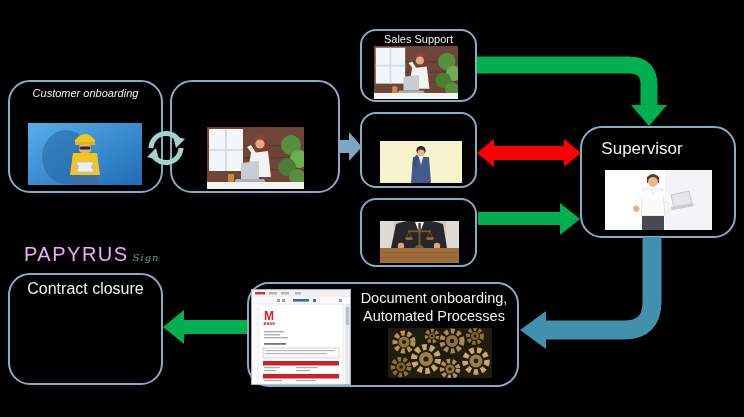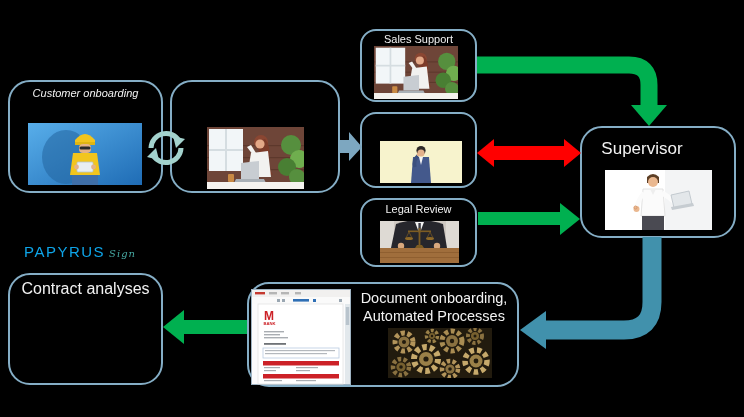--- a/index.html
+++ b/index.html
@@ -14,21 +14,21 @@
   }
   .box.small{border-radius:16px;border-width:2px;}
   .label{
     position:absolute;color:#f2f2f2;text-align:center;z-index:4;
     line-height:1.22;box-sizing:border-box;
   }
   .lbl-lg{font-size:11px;font-style:italic;}
   .lbl-sm{font-size:11px;}
   .illus{position:absolute;z-index:3;display:block;}
   .logo{position:absolute;left:24px;top:243px;z-index:4;white-space:nowrap;}
-  .logo .brand{color:#0ea5e9;font-size:15px;letter-spacing:1.5px;}
+  .logo .brand{color:#f0abfc;font-size:20px;letter-spacing:1.5px;}
   .logo .product{
     color:#46a8a2;font-size:10px;font-family:"DejaVu Serif",serif;
     font-style:italic;margin-left:4px;letter-spacing:1px;
   }
   .arrows{z-index:3;pointer-events:none;}
 </style>
 </head>
 <body>
 
 <div class="stage">
@@ -195,24 +195,23 @@
   <div class="box" style="left:170px;top:80px;width:170px;height:113px;"></div>
   <div class="box small" style="left:360px;top:29px;width:117px;height:73px;"></div>
   <div class="box small" style="left:360px;top:112px;width:117px;height:76px;"></div>
   <div class="box small" style="left:360px;top:198px;width:117px;height:69px;"></div>
   <div class="box" style="left:580px;top:126px;width:156px;height:112px;"></div>
   <div class="box" style="left:247px;top:282px;width:272px;height:105px;"></div>
   <div class="box" style="left:8px;top:273px;width:155px;height:112px;"></div>
 
   <div class="label lbl-lg" style="left:8px;top:87px;width:155px;padding:0 24px;">Customer onboarding</div>
   <div class="label lbl-sm" style="left:360px;top:33px;width:117px;">Sales Support</div>
-  <div class="label lbl-sm" style="left:360px;top:203px;width:117px;">Legal Review</div>
   <div class="label" style="left:580px;top:139px;width:124px;font-size:17px;">Supervisor</div>
   <div class="label" style="left:349px;top:290px;width:170px;font-size:14.5px;">Document onboarding, Automated Processes</div>
-  <div class="label" style="left:8px;top:279px;width:155px;font-size:16px;">Contract analyses</div>
+  <div class="label" style="left:8px;top:279px;width:155px;font-size:16px;">Contract closure</div>
 
   <div class="logo">
     <span class="brand">PAPYRUS</span><span class="product">Sign</span>
   </div>
 
   <svg class="illus" style="left:28px;top:123px;" width="114" height="62">
       <use href="#sym-person-yellow"></use>
     </svg>
   <svg class="illus" style="left:207px;top:127px;" width="97" height="62">
       <use href="#sym-person-desk"></use>

